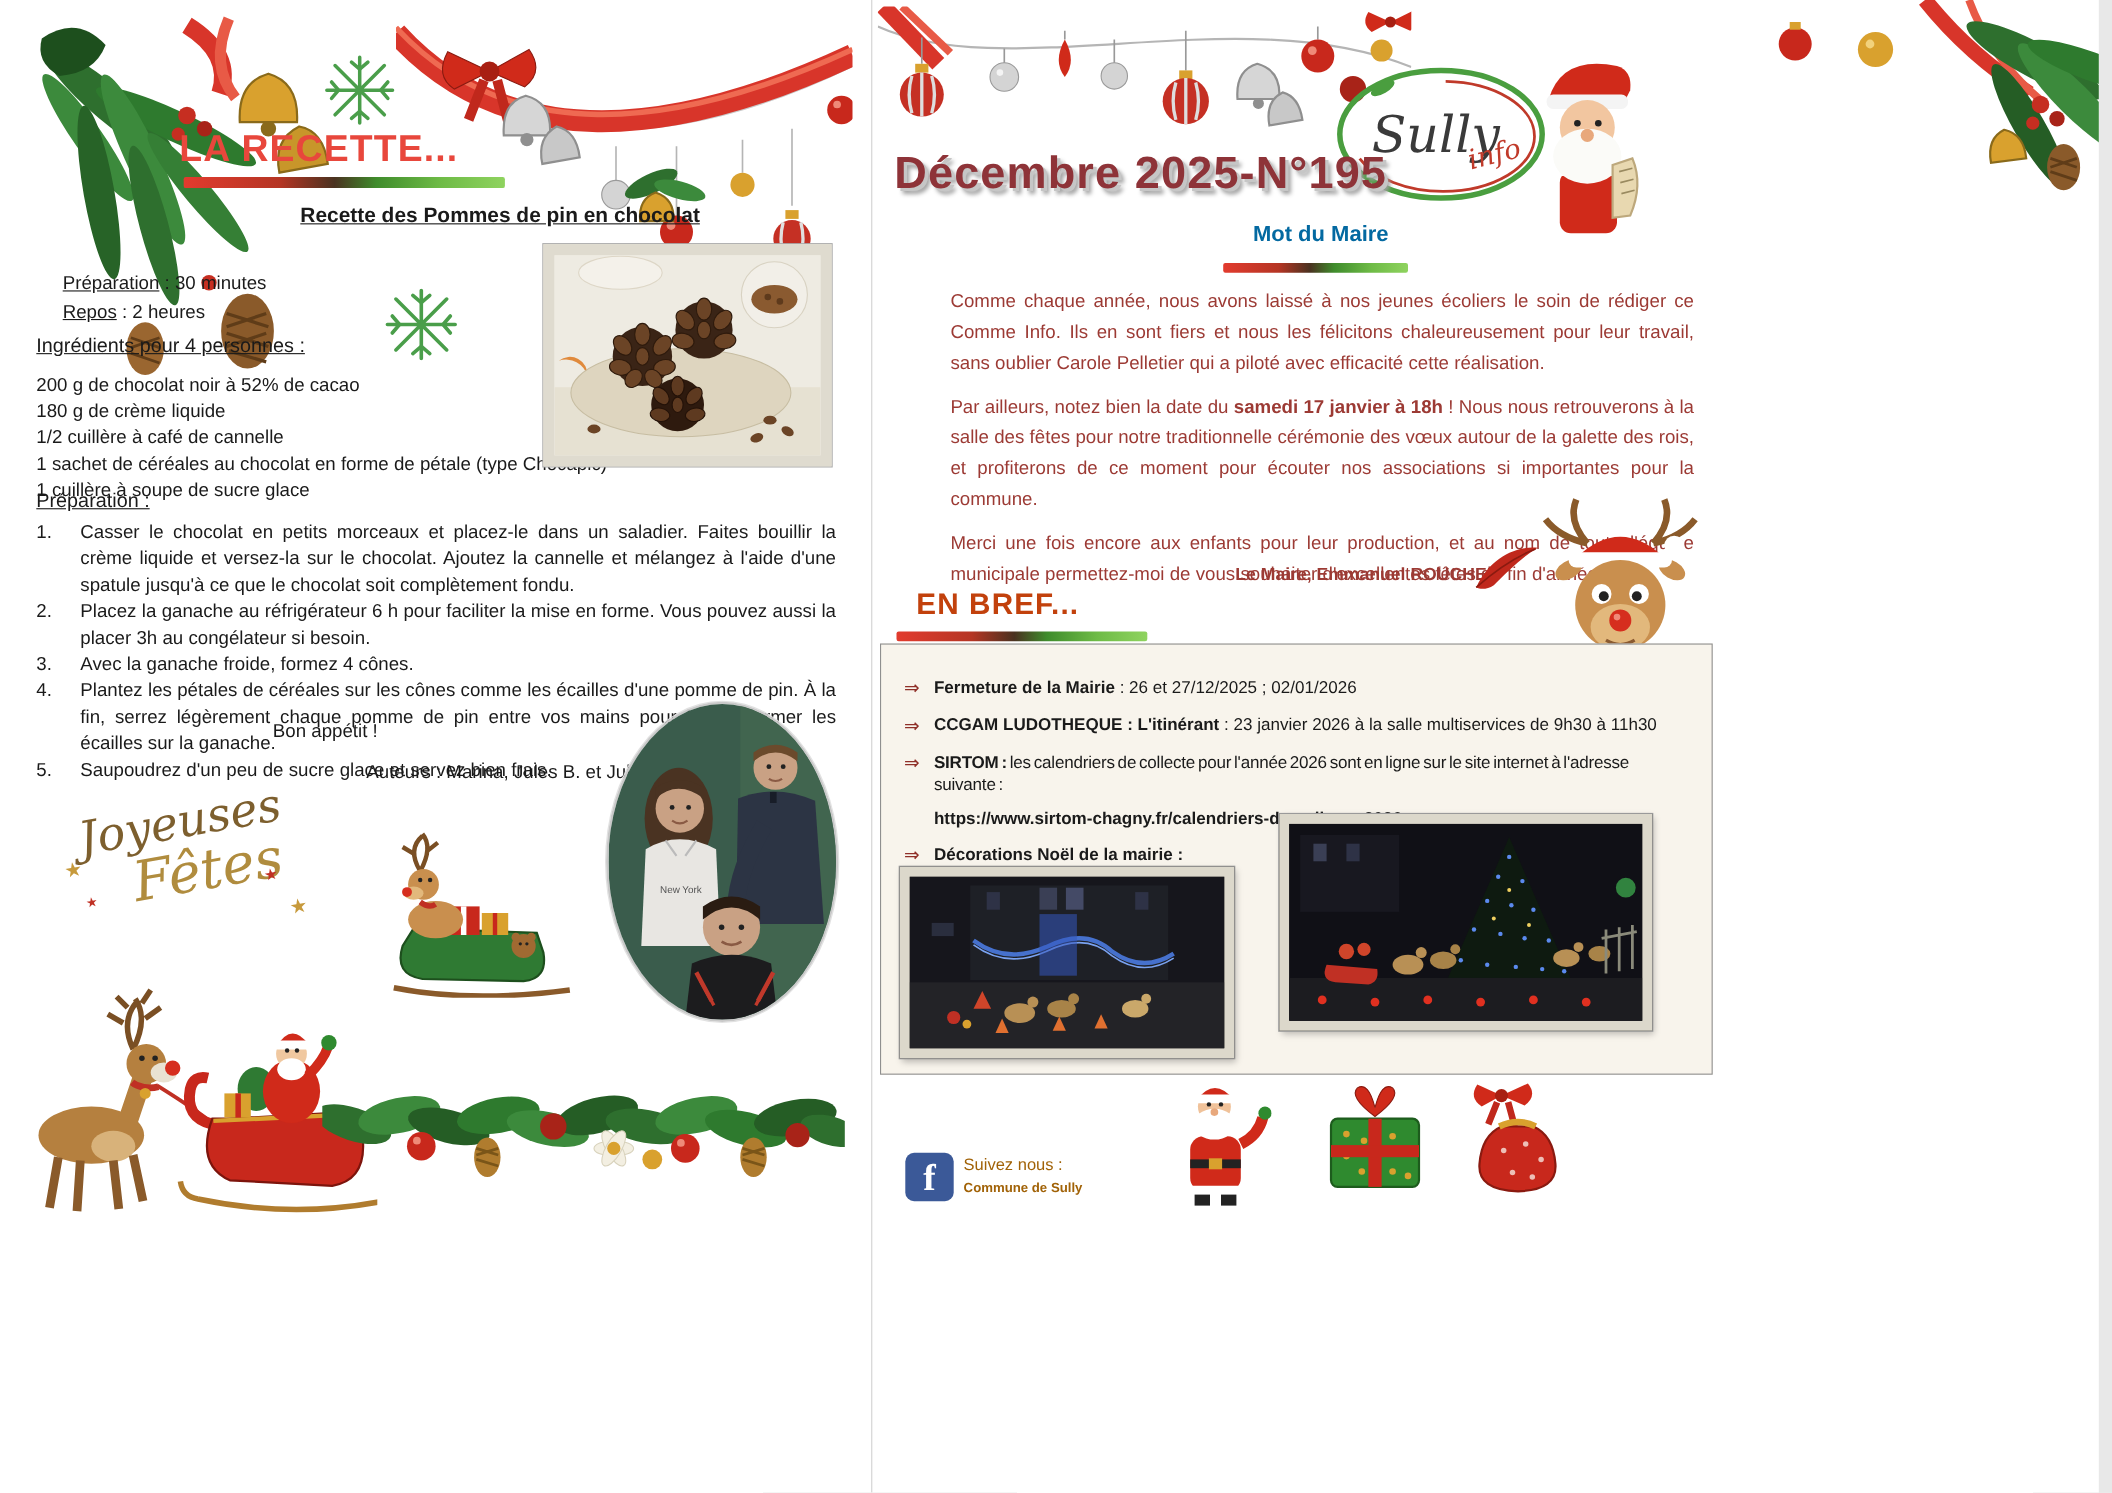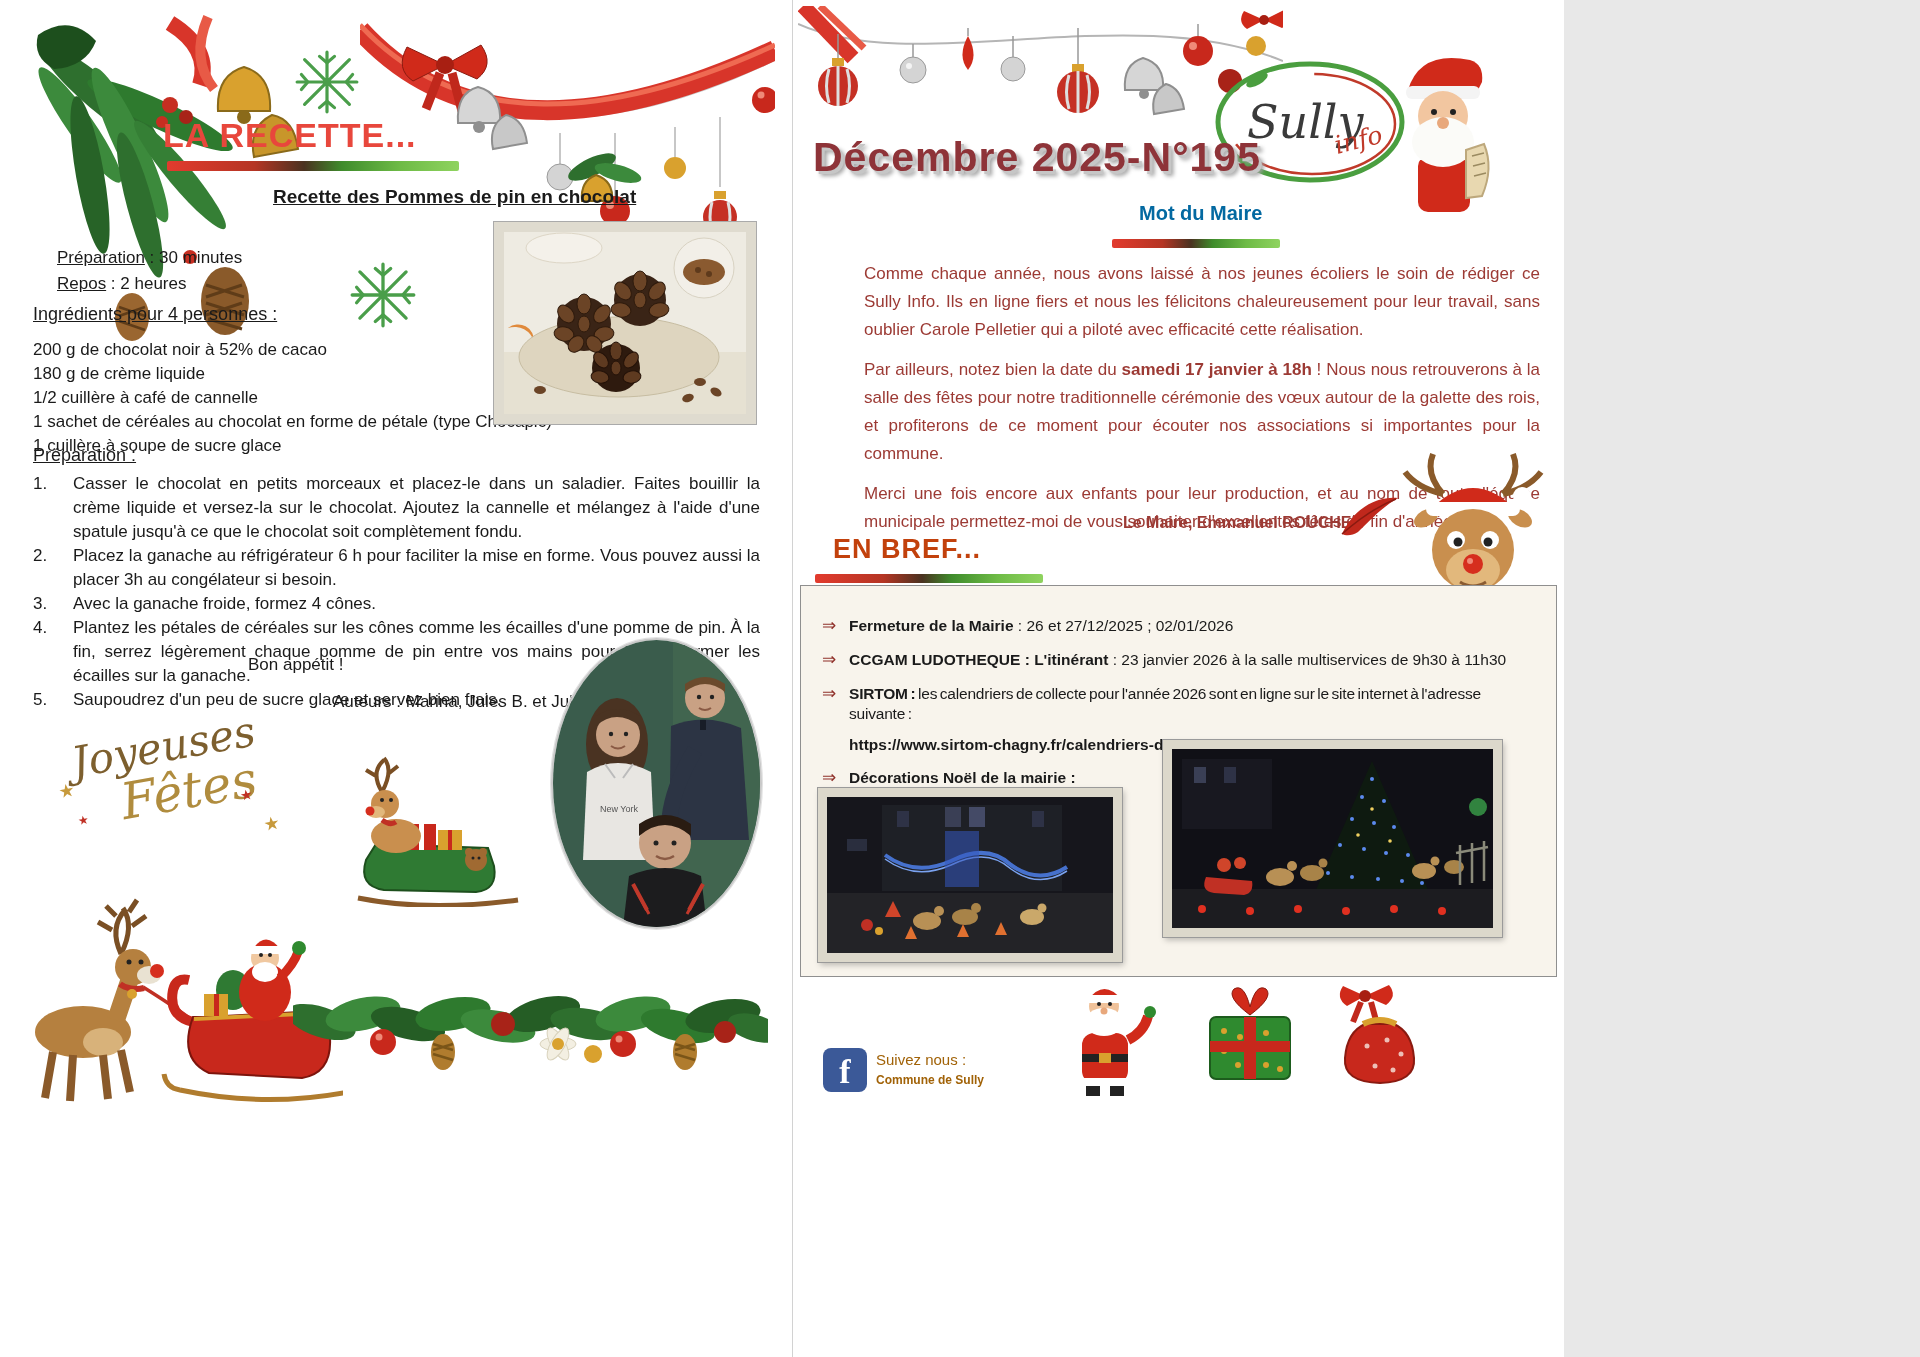--- a/index.html
+++ b/index.html
@@ -1,16 +1,16 @@
 <!DOCTYPE html>
 <html><head>
 <meta charset="utf-8">
 <style>
   html,body{margin:0;padding:0;background:#e8e8e8;}
-  .page{position:relative;width:1564px;height:1357px;background:#ffffff;overflow:hidden;
+  .page{position:relative;width:1908px;height:1357px;background:#ffffff;overflow:hidden;
         font-family:"Liberation Sans",sans-serif;color:#1a1a1a;}
   .abs{position:absolute;}
   svg{display:block;}
   .u{text-decoration:underline;}
   .fold{position:absolute;left:792px;top:0;width:1px;height:1357px;background:#d2d2d2;}
   
   .recette-title{left:163px;top:116px;font-size:34px;font-weight:bold;color:#e8473c;letter-spacing:1px;}
   .tricolor{height:10px;background:linear-gradient(90deg,#e23b2e 0%,#b53524 30%,#4a3220 47%,#3f8c2c 60%,#6ebb46 80%,#8fd35f 100%);border-radius:2px;}
   .subtitle{left:273px;top:186px;font-size:19px;font-weight:bold;text-decoration:underline;}
   .body-text{font-size:17px;line-height:24px;}
@@ -441,21 +441,21 @@
     <path d="M222,118 q-16,8 -12,30 l32,-4 q-2,-22 -20,-26z" fill="#d9a12e" stroke="#8a6a1a" stroke-width="2"></path>
     <ellipse cx="276" cy="152" rx="15" ry="21" fill="#8a5a2a"></ellipse>
     <path d="M264,144 l24,8 M264,156 l24,8 M288,144 l-24,8" stroke="#5f3c18" stroke-width="2.5"></path>
   </svg>
 
   <div class="abs issue-title">Décembre 2025-N°195</div>
   <div class="abs maire-head">Mot du Maire</div>
   <div class="abs tricolor" style="left:1112px;top:239px;width:168px;height:9px;"></div>
 
   <div class="abs maire-body">
-    <p>Comme chaque année, nous avons laissé  à nos jeunes écoliers le soin de rédiger ce Sully Info. Ils en ligne fiers et nous les félicitons chaleureusement pour leur travail, sans oublier Carole Pelletier qui a piloté avec efficacité cette réalisation.</p>
+    <p>Comme chaque année, nous avons laissé  à nos jeunes écoliers le soin de rédiger ce Comme Info. Ils en sont fiers et nous les félicitons chaleureusement pour leur travail, sans oublier Carole Pelletier qui a piloté avec efficacité cette réalisation.</p>
     <p><span>Par ailleurs, notez bien la date du </span><b>samedi 17 janvier à 18h</b><span> ! Nous nous retrouverons à la salle des fêtes pour notre traditionnelle cérémonie des vœux autour de la galette des rois, et profiterons de ce moment pour écouter nos associations si importantes pour la commune.</span></p>
     <p>Merci une fois encore aux enfants pour leur production, et au nom de toute l'équipe municipale permettez-moi de vous souhaiter d'excellentes fêtes de fin d'année.</p>
   </div>
   <div class="abs signature">Le Maire, Emmanuel ROUCHER</div>
 
   <svg class="abs" style="left:1338px;top:492px" width="62" height="46" viewBox="0 0 62 46">
     <path d="M4,42 C18,12 44,4 60,6 C46,14 34,26 20,40 C14,44 8,44 4,42z" fill="#c0281c"></path>
     <path d="M4,42 C22,26 40,14 58,7" stroke="#8a1a10" stroke-width="1.5" fill="none"></path>
   </svg>
 

